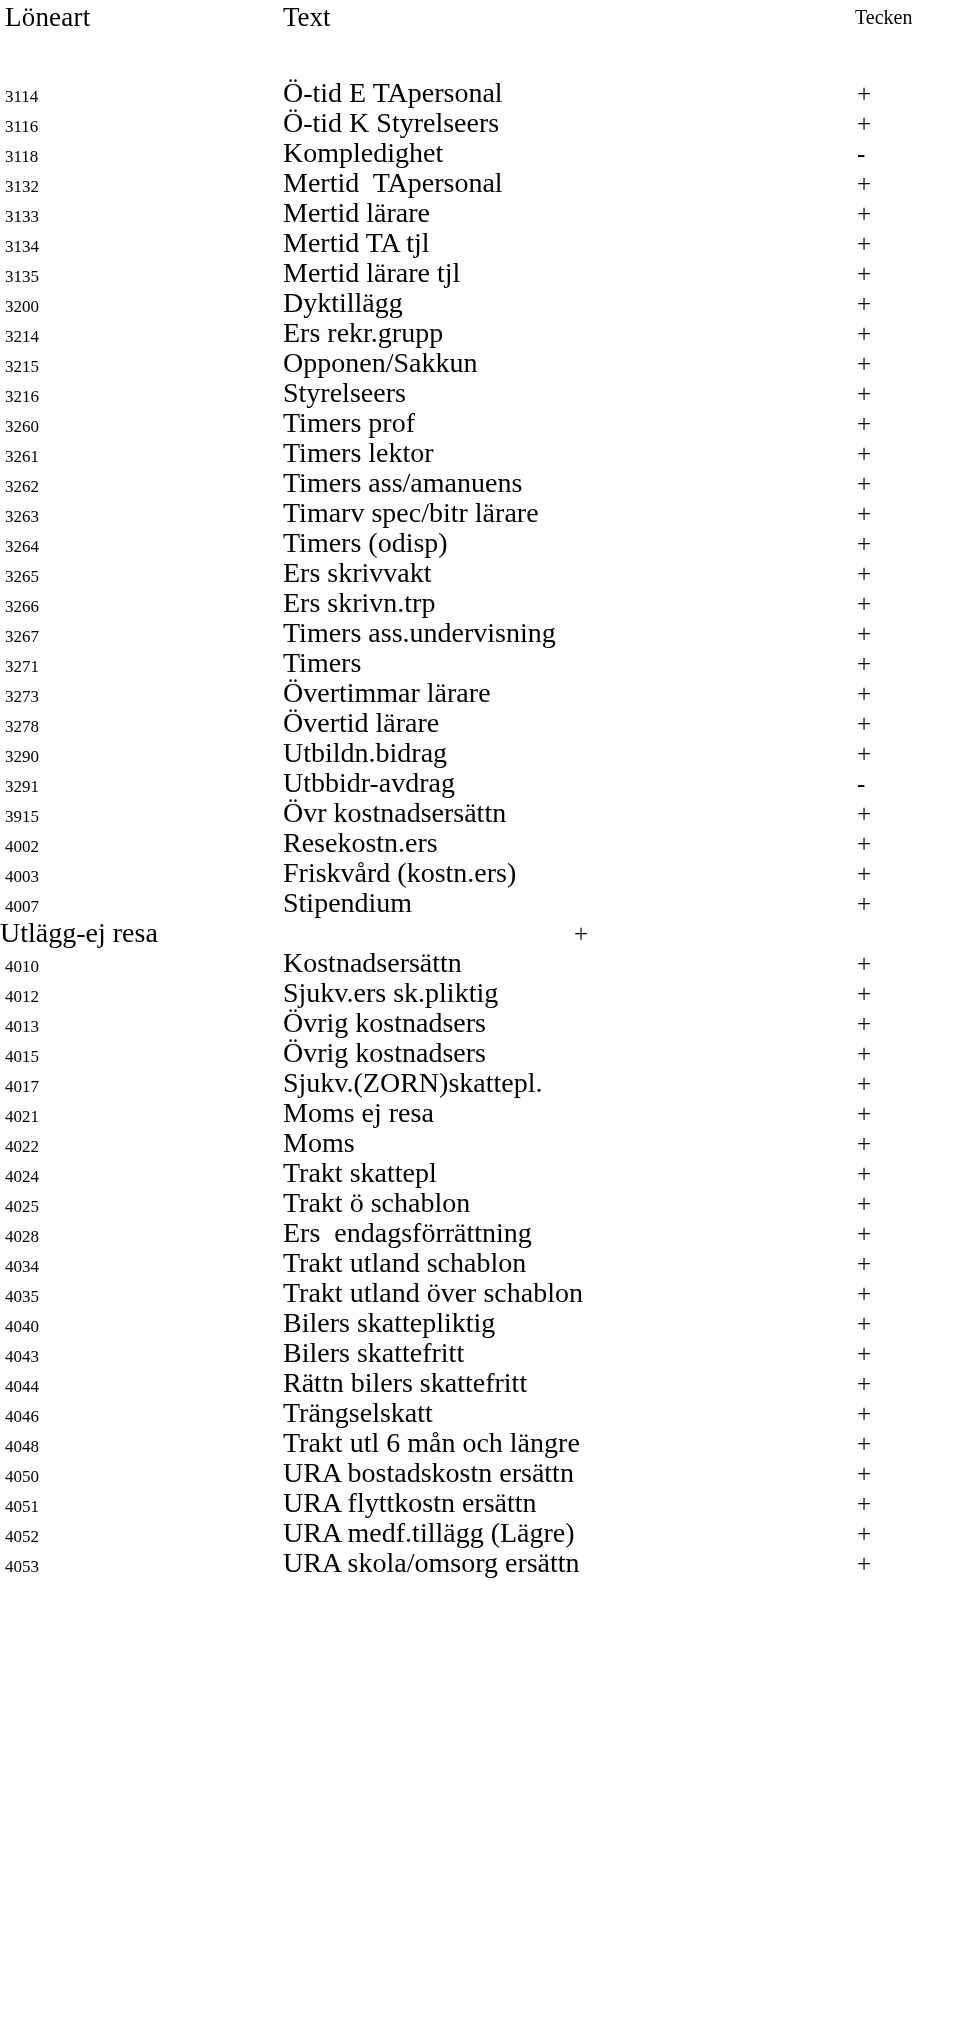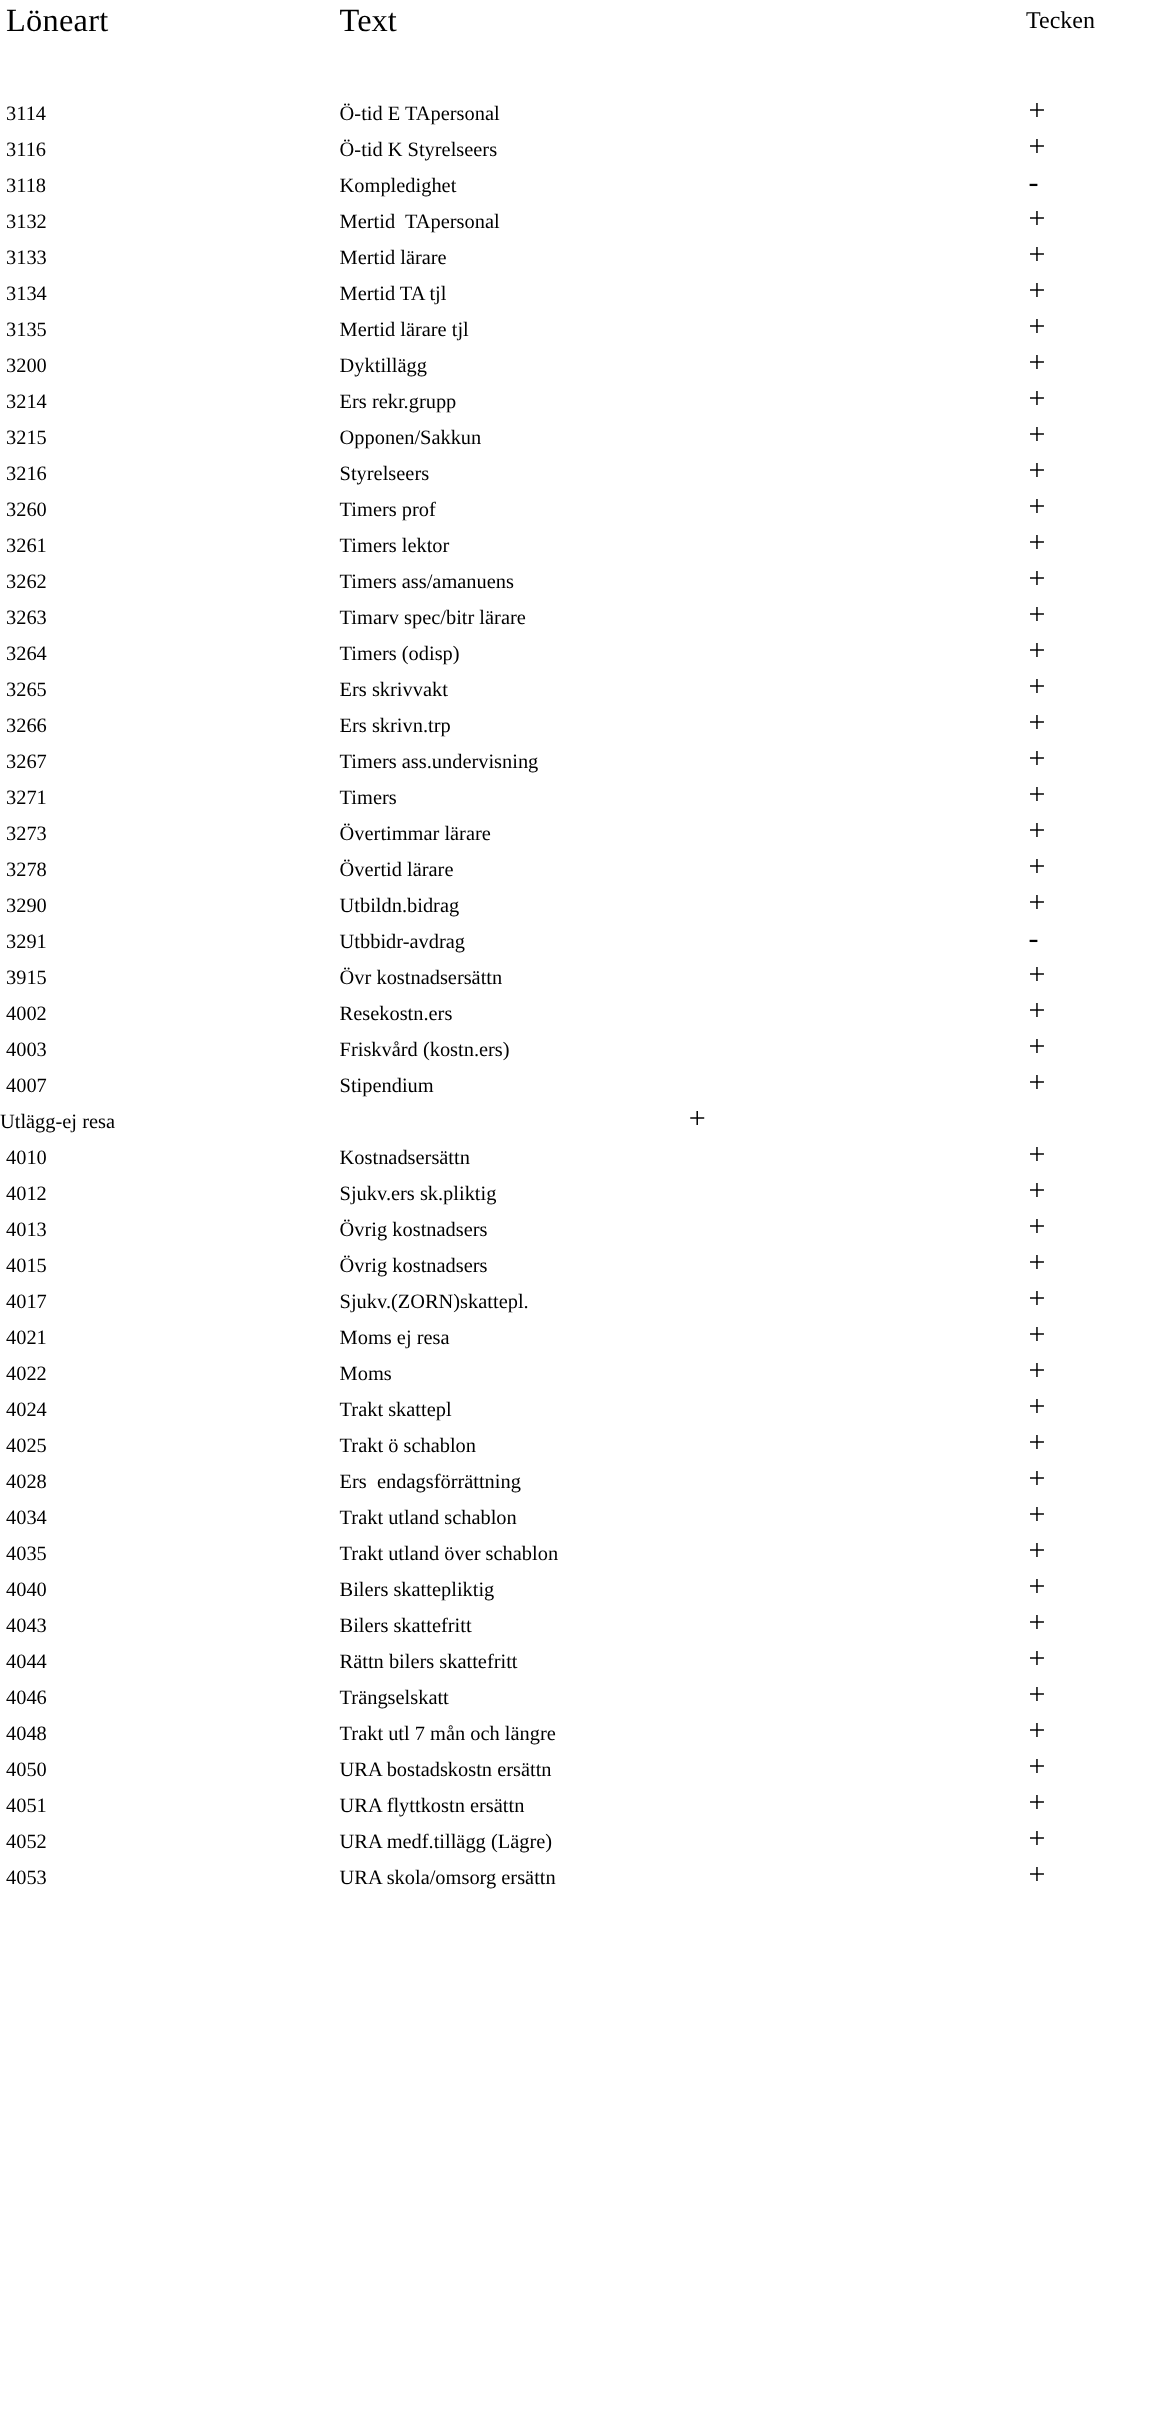--- a/index.html
+++ b/index.html
@@ -69,21 +69,21 @@
     width: 283px;
     padding-left: 5px;
     box-sizing: border-box;
     font-size: 17px;
     line-height: 30px;
     white-space: pre;
   }
   .c-text {
     width: 572px;
     box-sizing: border-box;
-    font-size: 17px;
+    font-size: 28px;
     line-height: 30px;
     white-space: pre;
   }
   .c-sign {
     width: 105px;
     box-sizing: border-box;
     font-size: 25px;
     line-height: 30px;
     text-align: left;
     padding-left: 2px;
@@ -321,21 +321,21 @@
         <div class="c-text">Rättn bilers skattefritt</div>
         <div class="c-sign">+</div>
       </div>
       <div class="row">
         <div class="c-code">4046</div>
         <div class="c-text">Trängselskatt</div>
         <div class="c-sign">+</div>
       </div>
       <div class="row">
         <div class="c-code">4048</div>
-        <div class="c-text">Trakt utl 7 mån och längre</div>
+        <div class="c-text">Trakt utl 6 mån och längre</div>
         <div class="c-sign">+</div>
       </div>
       <div class="row">
         <div class="c-code">4050</div>
         <div class="c-text">URA bostadskostn ersättn</div>
         <div class="c-sign">+</div>
       </div>
       <div class="row">
         <div class="c-code">4051</div>
         <div class="c-text">URA flyttkostn ersättn</div>

